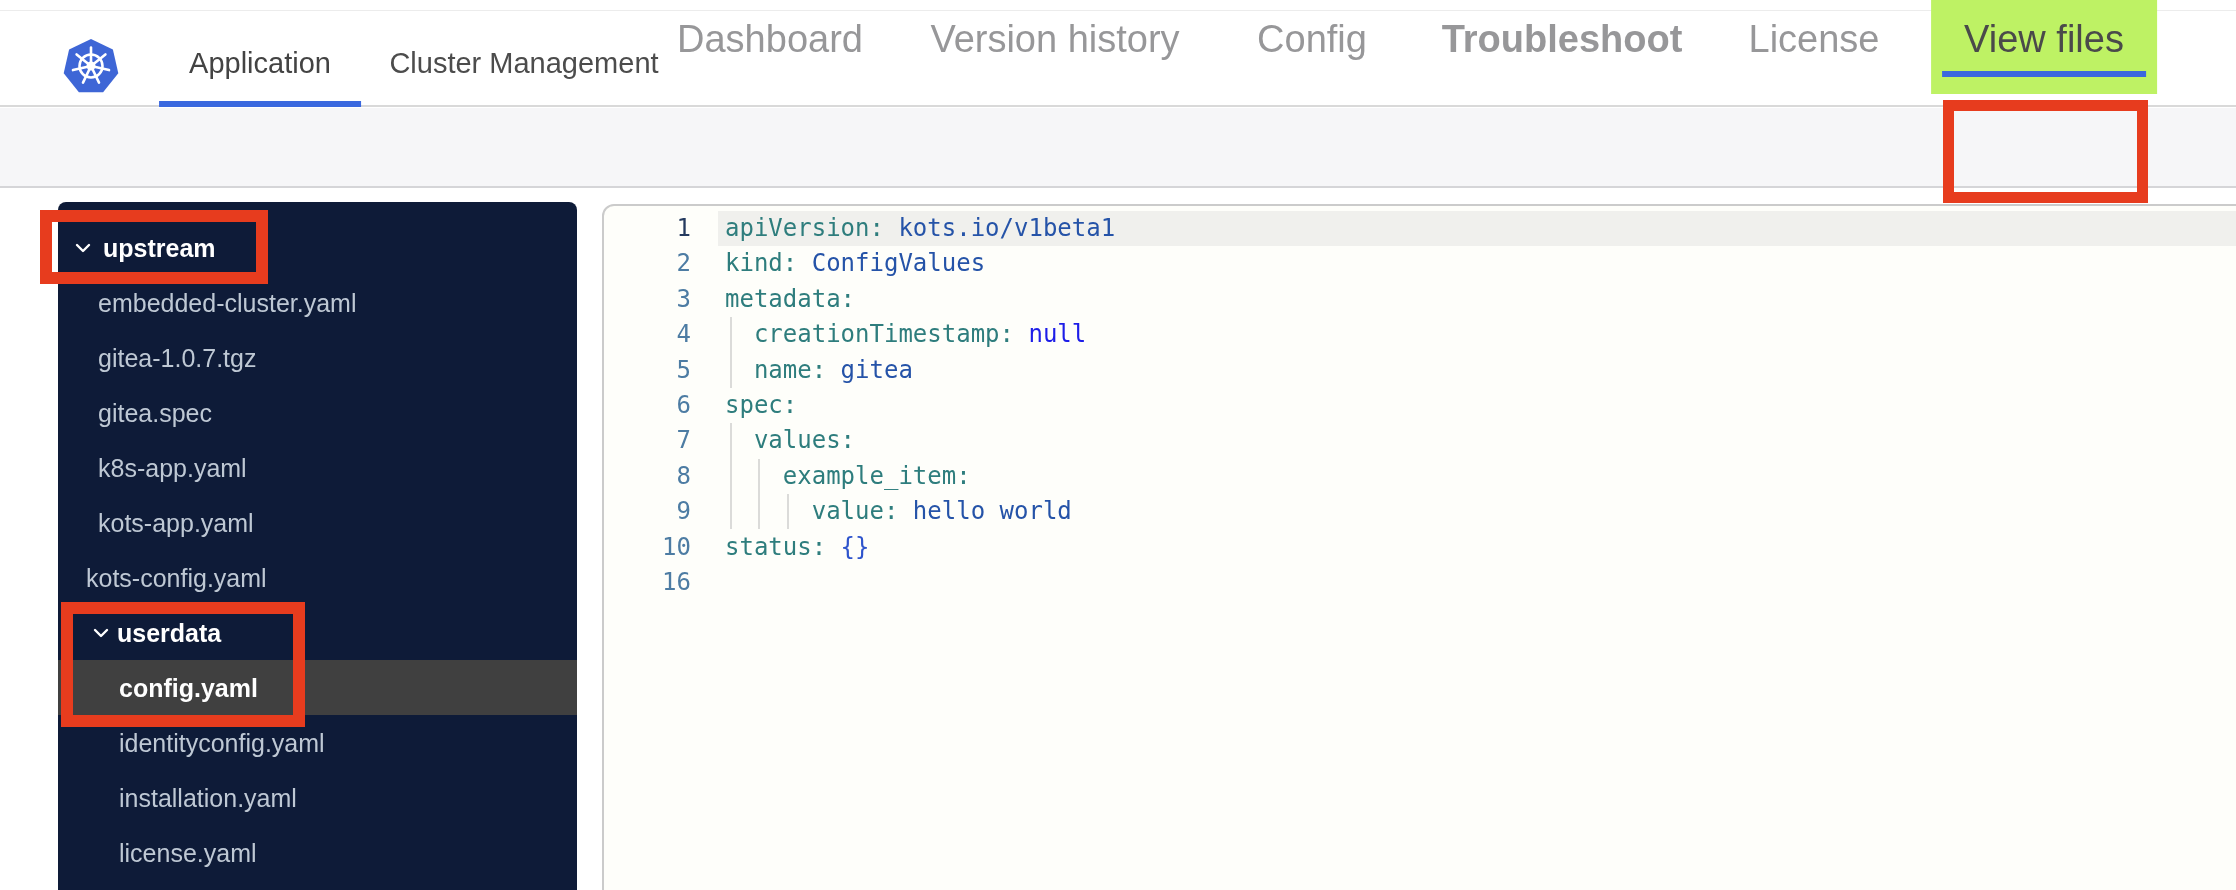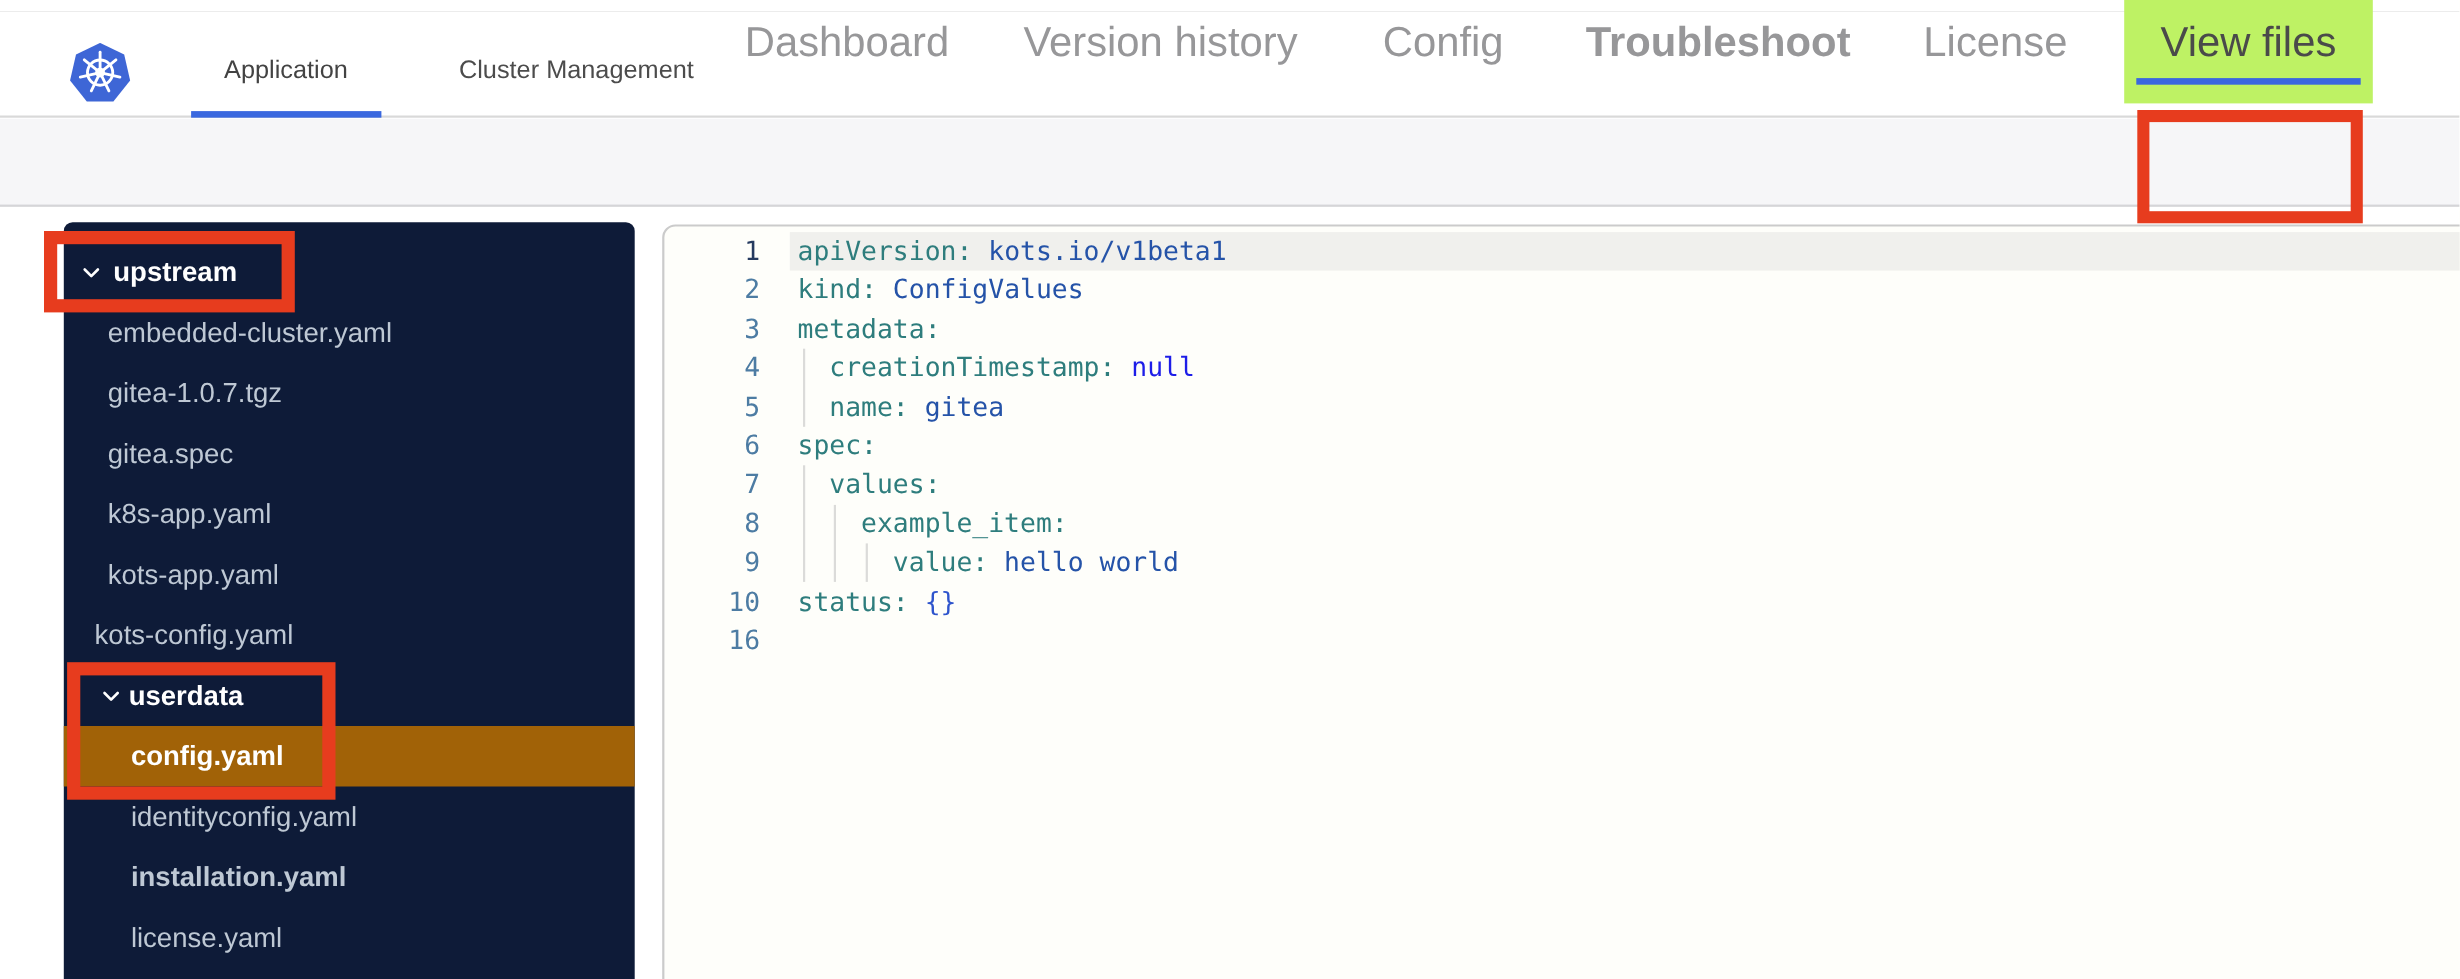--- a/index.html
+++ b/index.html
@@ -8,21 +8,21 @@
     position:relative; overflow:hidden; background:#ffffff;
     font-family:"Liberation Sans", sans-serif;
   }
   
   .top-line { position:absolute; left:0; top:10px; width:2236px; height:1px; background:#ececec; }
   .header { position:absolute; left:0; top:11px; width:2236px; height:96px; background:#ffffff; border-bottom:2px solid #d9d9d9; }
   .k8s-logo { position:absolute; left:62px; top:28px; width:58px; height:56px; }
   .hdr-tab {
     position:absolute; top:0; height:96px; transform:translateX(-50%);
     display:flex; align-items:center; padding:8px 30px 0 30px;
-    font-size:23px; color:#4c4c4c; white-space:nowrap; cursor:pointer;
+    font-size:29px; color:#4c4c4c; white-space:nowrap; cursor:pointer;
   }
   .hdr-tab.active { color:#434343; }
   .hdr-tab.active::after {
     content:""; position:absolute; left:0; right:0; bottom:0; height:6px; background:#3a68df;
   }
   
   .subnav { position:absolute; left:0; top:108px; width:2236px; height:80px; background:#f6f6f8; border-bottom:2px solid #d5d5d8; }
   .nav-tab {
     position:absolute; top:0; height:94px; transform:translateX(-50%);
     display:flex; align-items:center; padding:0 33px 16px 33px;
@@ -31,21 +31,21 @@
   .nav-tab.active { background:#bef264; color:#4a4a4a; }
   .nav-tab.active::after {
     content:""; position:absolute; left:11px; right:11px; bottom:17px; height:6px; background:#3a68df;
   }
   
   .sidebar {
     position:absolute; left:58px; top:202px; width:519px; height:688px;
     background:#0e1b38; border-radius:8px 8px 0 0; padding-top:18px;
   }
   .tree-row { position:relative; height:55px; cursor:pointer; }
-  .tree-row.selected { background:#a16207; }
+  .tree-row.selected { background:#404040; }
   .tree-label {
     position:absolute; top:50%; transform:translateY(-50%);
     font-size:25px; color:#bec8d4; white-space:nowrap;
   }
   .tree-row.folder .tree-label, .tree-row.selected .tree-label { color:#ffffff; font-weight:bold; }
   .chev { position:absolute; top:50%; transform:translateY(-50%); width:16px; height:10px; }
   
   .code-panel {
     position:absolute; left:602px; top:204px; width:1650px; height:700px;
     background:#fefefa; border:2px solid #cbcbcb; border-radius:12px;
@@ -137,21 +137,21 @@
       </svg>
       <span class="tree-label" style="left: 59px;">userdata</span>
     </div>
     <div class="tree-row selected">
       <span class="tree-label" style="left: 61px;">config.yaml</span>
     </div>
     <div class="tree-row">
       <span class="tree-label" style="left: 61px;">identityconfig.yaml</span>
     </div>
     <div class="tree-row">
-      <span class="tree-label" style="left: 61px; font-weight: bold;">installation.yaml</span>
+      <span class="tree-label" style="left: 61px;">installation.yaml</span>
     </div>
     <div class="tree-row">
       <span class="tree-label" style="left: 61px;">license.yaml</span>
     </div>
   </div>
 
 <div class="code-panel">
   <div class="active-line-bg"></div>
   <div class="indent-guide" style="left:126px; top:111px; height:71px;"></div>
   <div class="indent-guide" style="left:126px; top:217px; height:106px;"></div>

